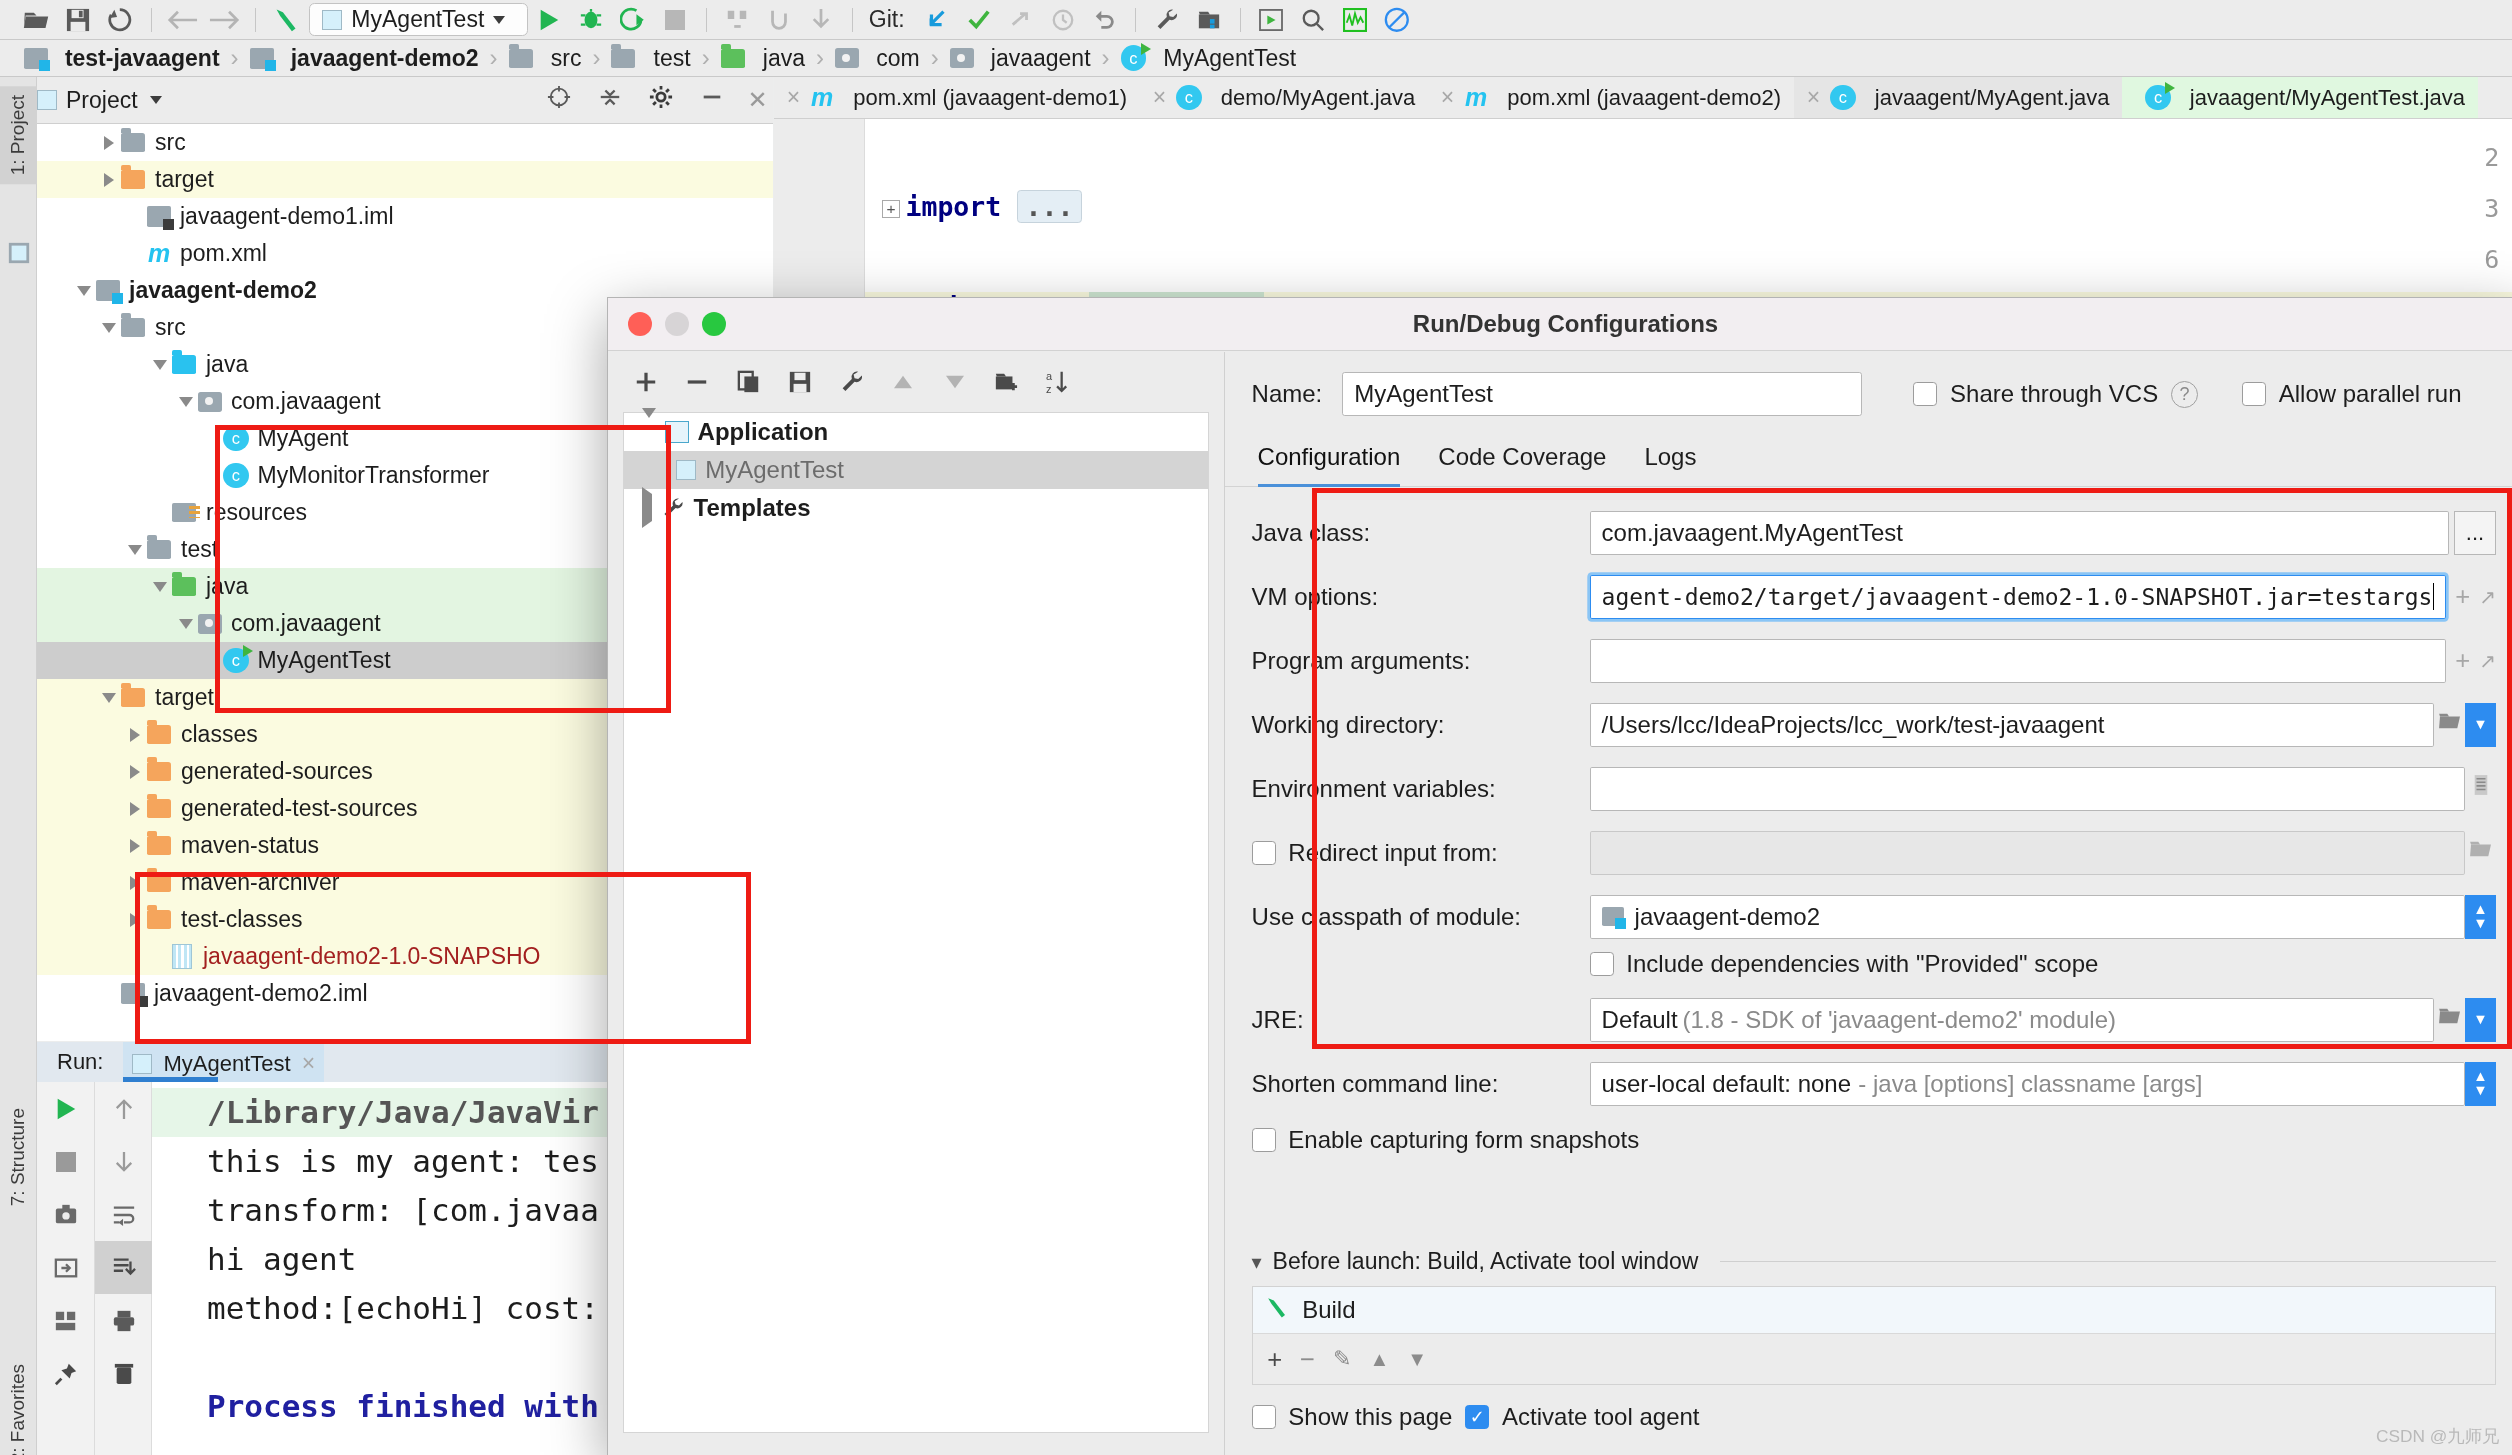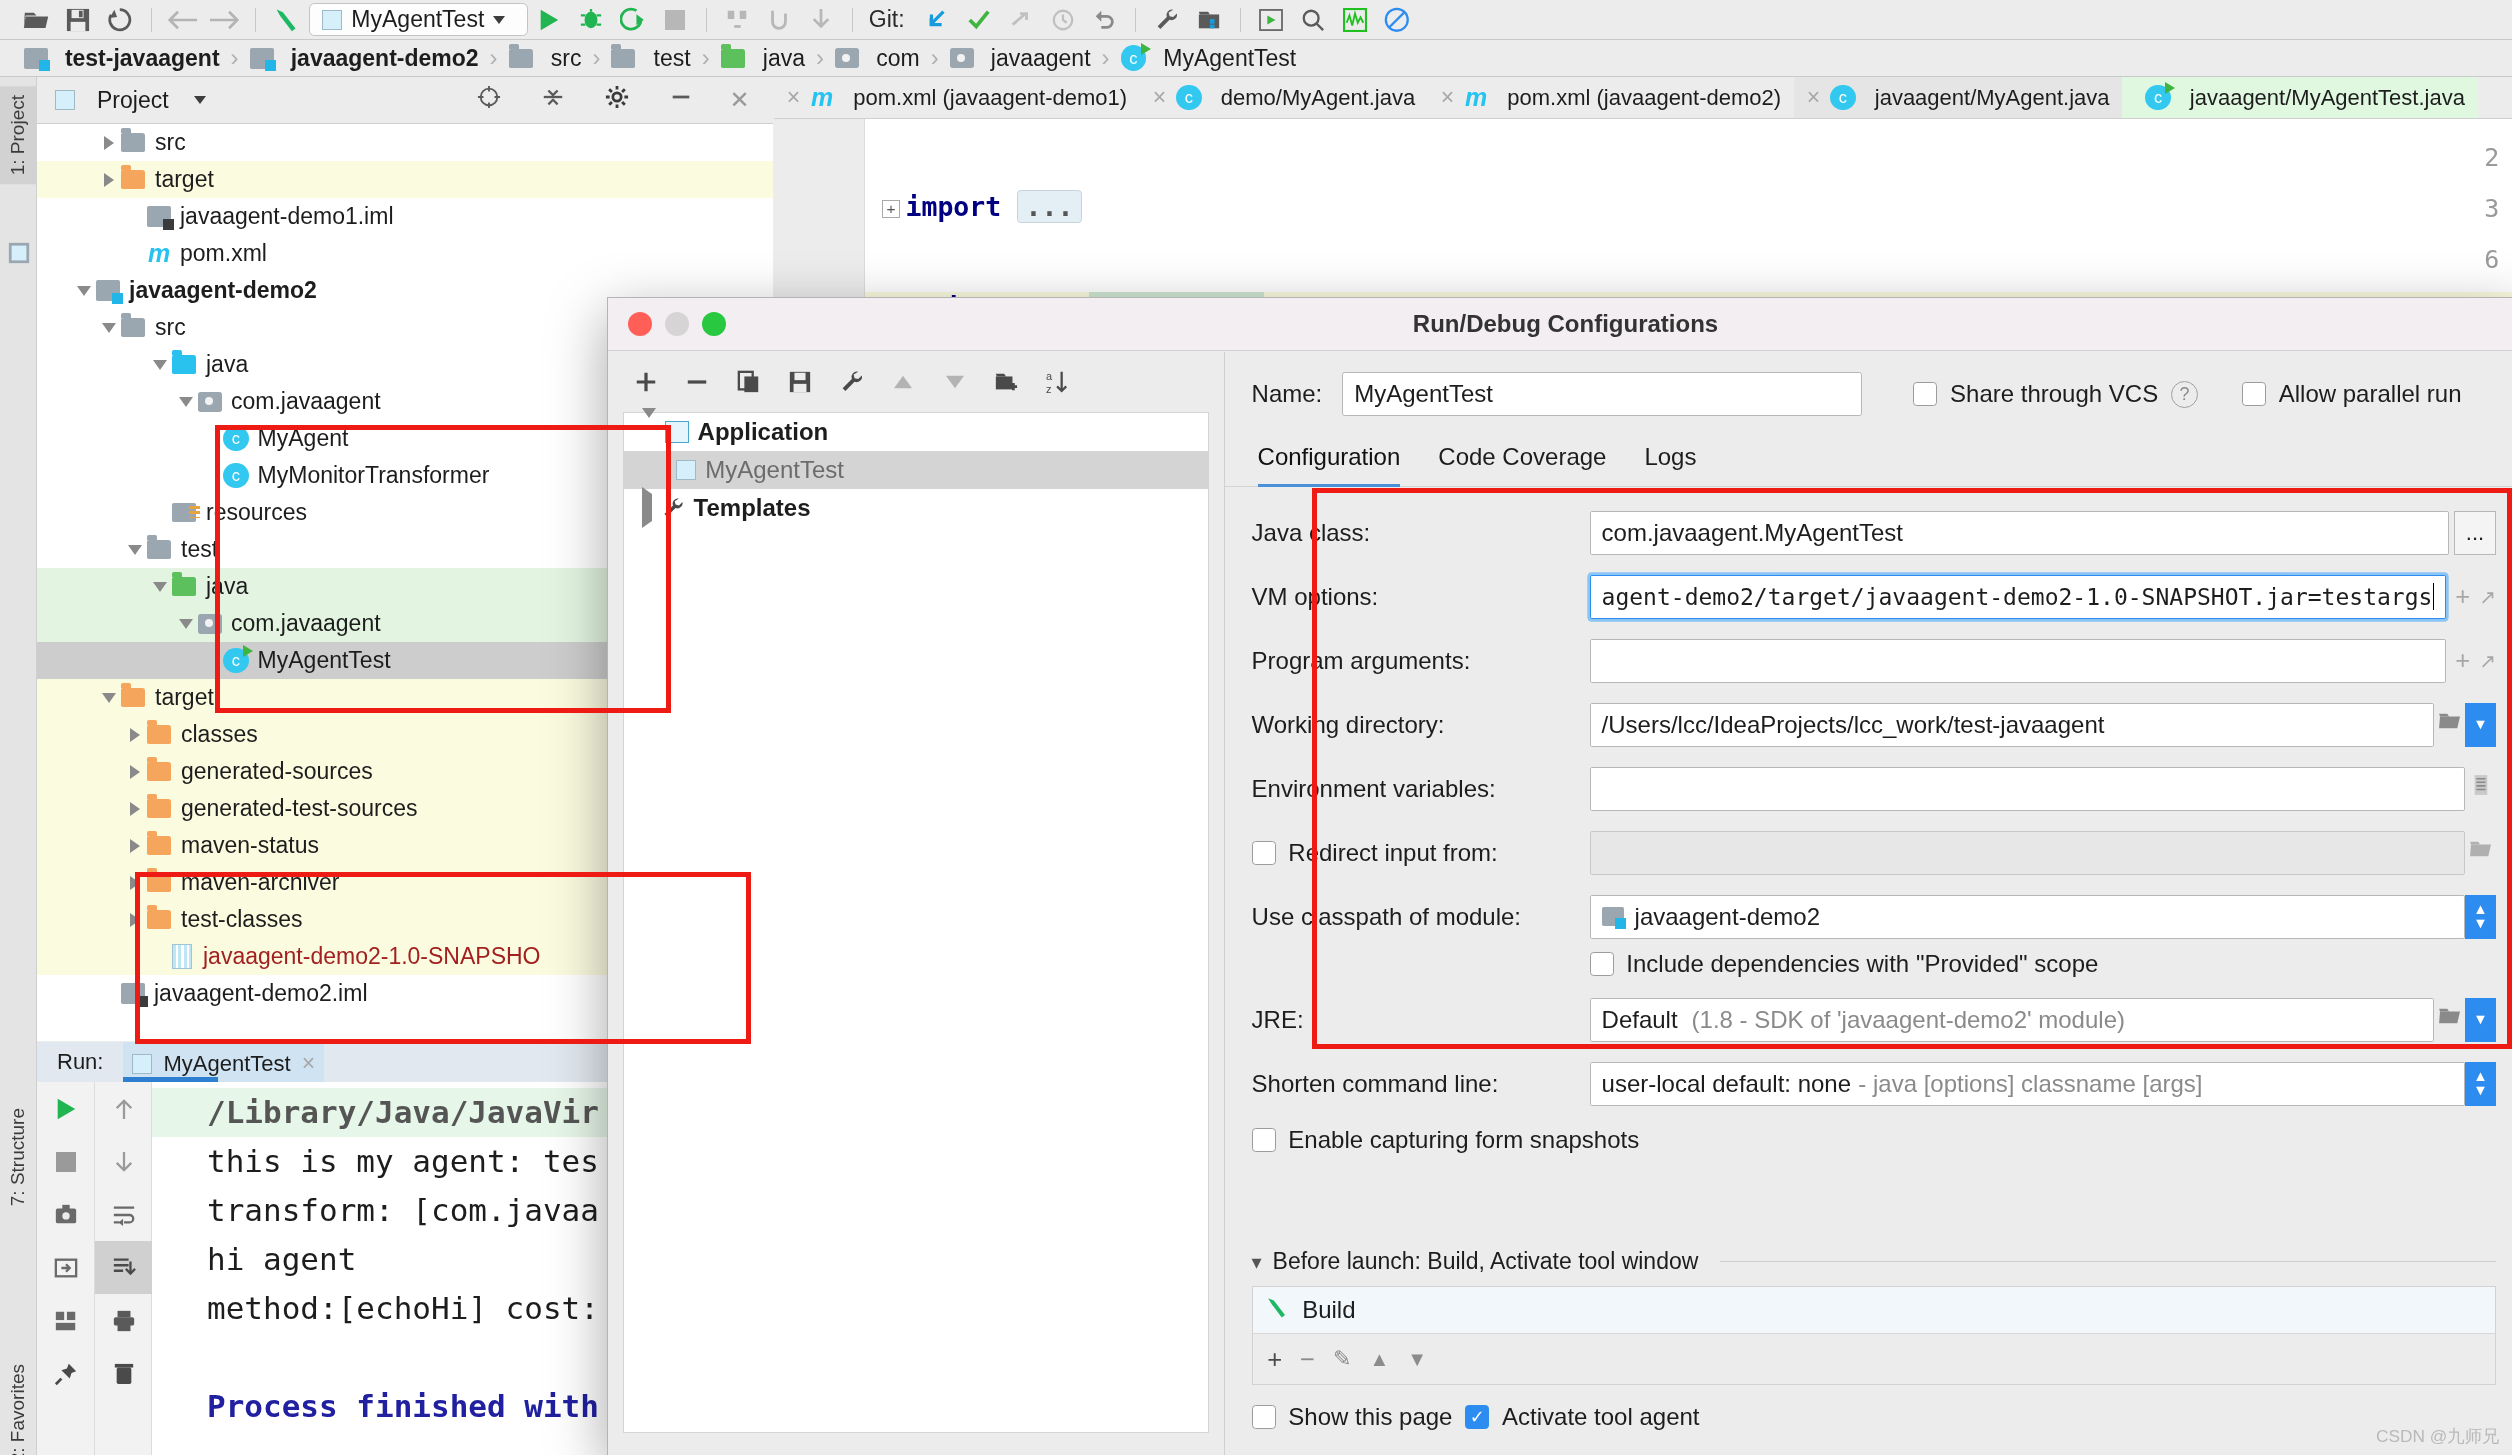--- a/index.html
+++ b/index.html
@@ -49,21 +49,21 @@
     position:absolute; left:-0.9px; writing-mode:vertical-rl; transform:rotate(180deg);
     font-size:19px; color:#3b3b3b; padding:9px 8.2px; white-space:nowrap;
   }
   .vtab.sel { background:#d2d2d2; }
   .lstrip-ico { position:absolute; left:7.3px; width:24px; height:24px; }
 
   
   .projpanel { position:absolute; left:37px; top:77px; width:736px; height:964px; background:#fff; }
   .proj-header {
     height:47px; background:#ececec; border-bottom:0.9px solid #cfcfcf;
-    display:flex; align-items:center; padding:0 18px; gap:22px; font-size:23px;
+    display:flex; align-items:center; padding:0 0; gap:9px; font-size:23px;
   }
   .proj-header .spacer { flex:1; }
   .tree { position:relative; font-size:23px; }
   .row { height:37px; display:flex; align-items:center; white-space:nowrap; position:relative; }
   .row .tw { width:24px; display:flex; align-items:center; justify-content:center; }
   .tri-r { width:0;height:0;border-top:7.3px solid transparent;border-bottom:7.3px solid transparent;border-left:10px solid #8a8a8a; }
   .tri-d { width:0;height:0;border-left:7.3px solid transparent;border-right:7.3px solid transparent;border-top:10px solid #8a8a8a; }
   .fld { width:24px;height:19px;border-radius:1.8px 2.7px 1.8px 1.8px; margin-right:10px; position:relative; }
   .fld.grey{background:#9aa7b0;} .fld.orange{background:#f5a55c;} .fld.cyan{background:#29c2ef;} .fld.green{background:#5cc05c;}
   .fld:after{content:"";position:absolute;left:0;top:-4.6px;width:10px;height:4.6px;border-radius:1.8px 1.8px 0 0;background:inherit;}
@@ -960,21 +960,21 @@
             <div class="flabel"></div>
             <div class="fctl cbrow">
               <span class="cb"></span>
               <span>Include dependencies with "Provided" scope</span>
             </div>
           </div>
 
           <div class="frow">
             <div class="flabel">JRE:</div>
             <div class="fctl" style="display:flex">
-              <div class="inp" style="flex:1;gap:14px">
+              <div class="inp" style="flex:1;gap:5px">
                 <span>Default</span>
                 <span class="grey">(1.8 - SDK of 'javaagent-demo2' module)</span>
               </div>
               <div class="fldbtn">
                 <svg width="24" height="20" viewBox="0 0 26 22">
                     <path d="M1 3h9l2 3H2z" fill="#8a8a8a"></path>
                     <path d="M2 6h22l-3 13H1z" fill="#8a8a8a"></path>
                   </svg>
               </div>
               <div class="spin">

